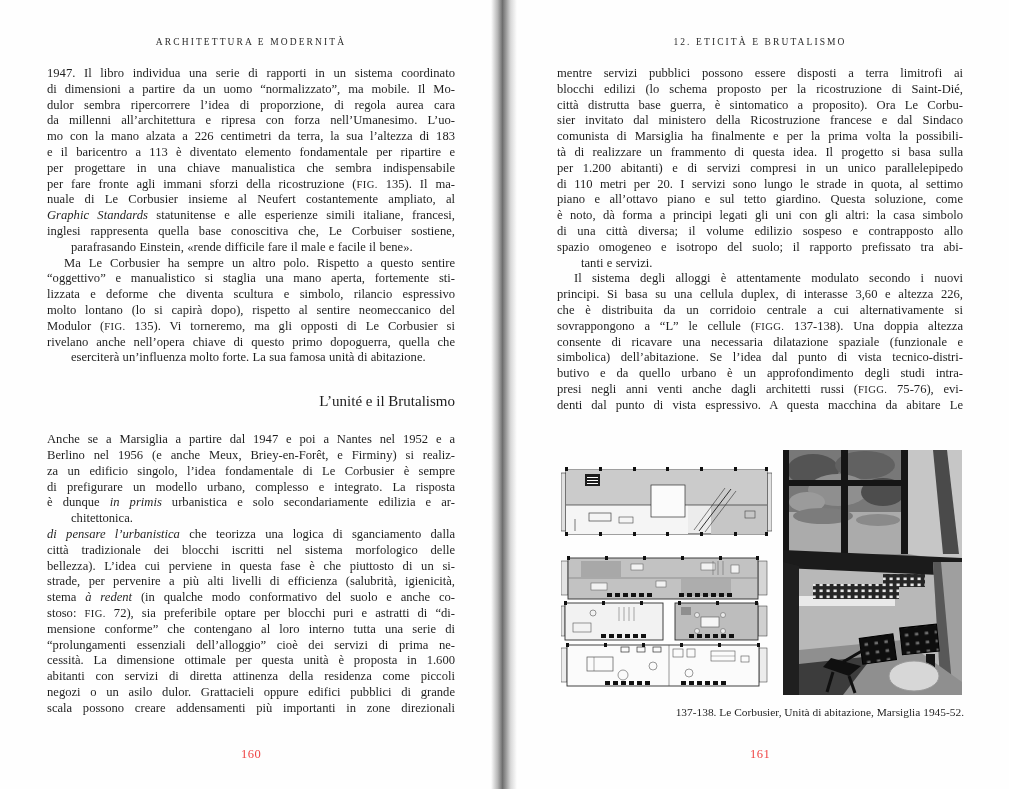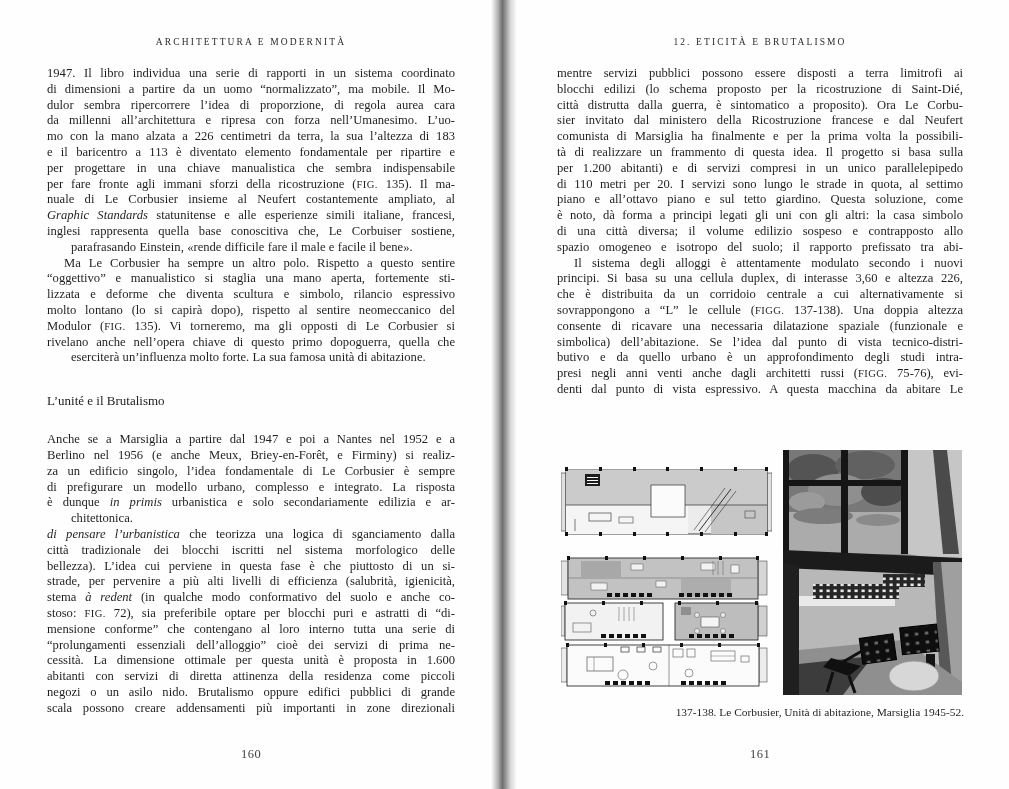--- a/index.html
+++ b/index.html
@@ -28,27 +28,27 @@
     font-size:12.6px;line-height:15.8px;
     text-align:justify;text-align-last:justify;
     word-spacing:0.2px;
   }
   .line.end{text-align-last:left;padding-left:24px;}
   .line.ind{text-indent:17px;}
   .it{font-style:italic;}
   .sc{font-size:84%;letter-spacing:0.4px;}
 
   .section-heading{
-    text-align:left;font-size:13px;line-height:18px;
+    text-align:right;font-size:15px;line-height:18px;
     margin:26px 0 22px 0;color:#1c1c1c;
   }
 
   .page-number{
     position:absolute;top:747px;left:0;width:100%;text-align:center;
-    font-size:12.5px;letter-spacing:0.5px;color:#404040;
+    font-size:12.5px;letter-spacing:0.5px;color:#ef4444;
   }
 
   .figure-plans{position:absolute;left:4px;top:461px;width:211px;height:227px;}
   .figure-photo{position:absolute;left:226px;top:450px;width:179px;height:245px;}
   .figure-caption{
     position:absolute;top:706px;left:1px;width:100%;
     font-size:11.4px;color:#1f1f1f;text-align:right;
   }
   svg{display:block;}
 </style>
@@ -92,45 +92,46 @@
           <div class="line"><span class="it">di pensare l’urbanistica</span> che teorizza una logica di sganciamento dalla</div>
           <div class="line">città tradizionale dei blocchi iscritti nel sistema morfologico delle</div>
           <div class="line">bellezza). L’idea cui perviene in questa fase è che piuttosto di un si-</div>
           <div class="line">strade, per pervenire a più alti livelli di efficienza (salubrità, igienicità,</div>
           <div class="line">stema <span class="it">à redent</span> (in qualche modo conformativo del suolo e anche co-</div>
           <div class="line">stoso: <span class="sc">FIG.</span> 72), sia preferibile optare per blocchi puri e astratti di “di-</div>
           <div class="line">mensione conforme” che contengano al loro interno tutta una serie di</div>
           <div class="line">“prolungamenti essenziali dell’alloggio” cioè dei servizi di prima ne-</div>
           <div class="line">cessità. La dimensione ottimale per questa unità è proposta in 1.600</div>
           <div class="line">abitanti con servizi di diretta attinenza della residenza come piccoli</div>
-          <div class="line">negozi o un asilo nido. Brutalismo oppure edifici pubblici di grande</div>
+          <div class="line">negozi o un asilo dulor. Grattacieli oppure edifici pubblici di grande</div>
           <div class="line">scala possono creare addensamenti più importanti in zone direzionali</div>
         </div>
     </div>
     <div class="page-number">160</div>
   </div>
 
   <div class="spine"></div>
 
   <div class="page right">
     <div class="running-head">12. ETICITÀ E BRUTALISMO</div>
     <div class="body-text">
       <div>
           <div class="line">mentre servizi pubblici possono essere disposti a terra limitrofi ai</div>
           <div class="line">blocchi edilizi (lo schema proposto per la ricostruzione di Saint-Dié,</div>
-          <div class="line">città distrutta dalla guerra, è sintomatico a proposito). Ora Le Corbu-</div>
-          <div class="line">sier invitato dal ministero della Ricostruzione francese e dal Neufert</div>
+          <div class="line">città distrutta base guerra, è sintomatico a proposito). Ora Le Corbu-</div>
+          <div class="line">sier invitato dal ministero della Ricostruzione francese e dal Sindaco</div>
           <div class="line">comunista di Marsiglia ha finalmente e per la prima volta la possibili-</div>
           <div class="line">tà di realizzare un frammento di questa idea. Il progetto si basa sulla</div>
           <div class="line">per 1.200 abitanti) e di servizi compresi in un unico parallelepipedo</div>
           <div class="line">di 110 metri per 20. I servizi sono lungo le strade in quota, al settimo</div>
           <div class="line">piano e all’ottavo piano e sul tetto giardino. Questa soluzione, come</div>
           <div class="line">è noto, dà forma a principi legati gli uni con gli altri: la casa simbolo</div>
           <div class="line">di una città diversa; il volume edilizio sospeso e contrapposto allo</div>
           <div class="line">spazio omogeneo e isotropo del suolo; il rapporto prefissato tra abi-</div>
+          <div class="line end">tanti e servizi.</div>
           <div class="line ind">Il sistema degli alloggi è attentamente modulato secondo i nuovi</div>
           <div class="line">principi. Si basa su una cellula duplex, di interasse 3,60 e altezza 226,</div>
           <div class="line">che è distribuita da un corridoio centrale a cui alternativamente si</div>
           <div class="line">sovrappongono a “L” le cellule (<span class="sc">FIGG.</span> 137-138). Una doppia altezza</div>
           <div class="line">consente di ricavare una necessaria dilatazione spaziale (funzionale e</div>
           <div class="line">simbolica) dell’abitazione. Se l’idea dal punto di vista tecnico-distri-</div>
           <div class="line">butivo e da quello urbano è un approfondimento degli studi intra-</div>
           <div class="line">presi negli anni venti anche dagli architetti russi (<span class="sc">FIGG.</span> 75-76), evi-</div>
           <div class="line">denti dal punto di vista espressivo. A questa macchina da abitare Le</div>
         </div>

